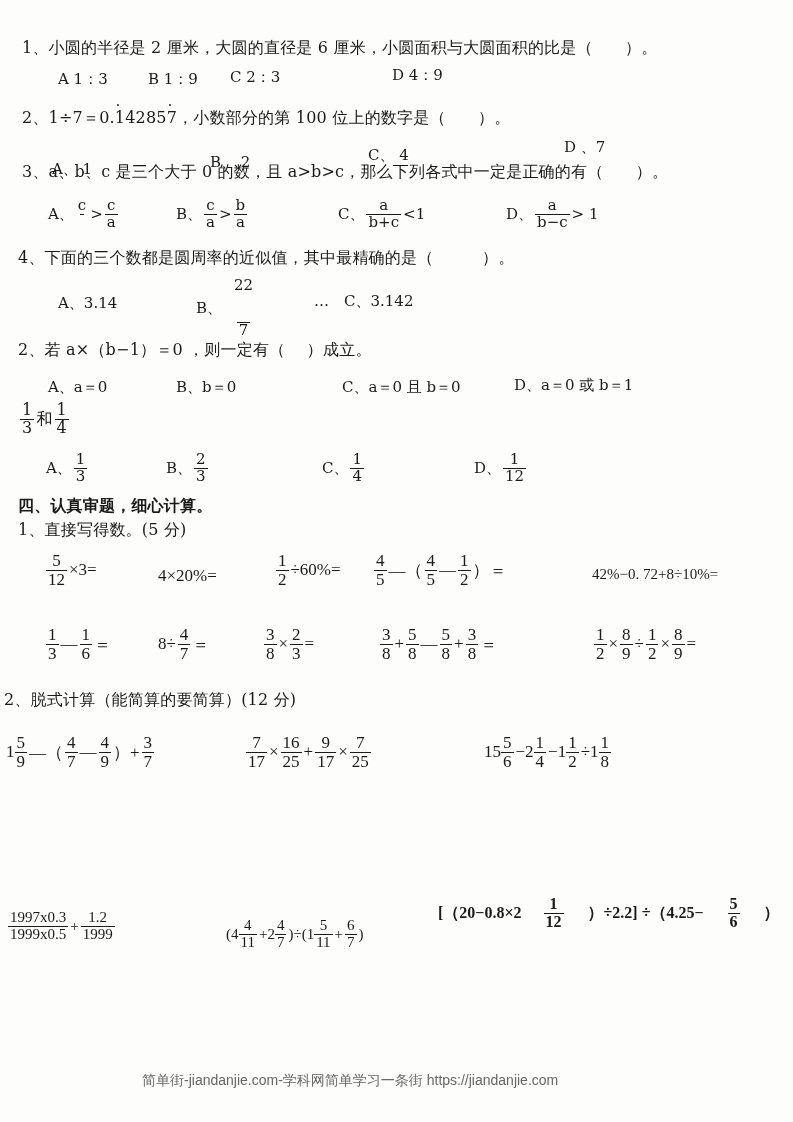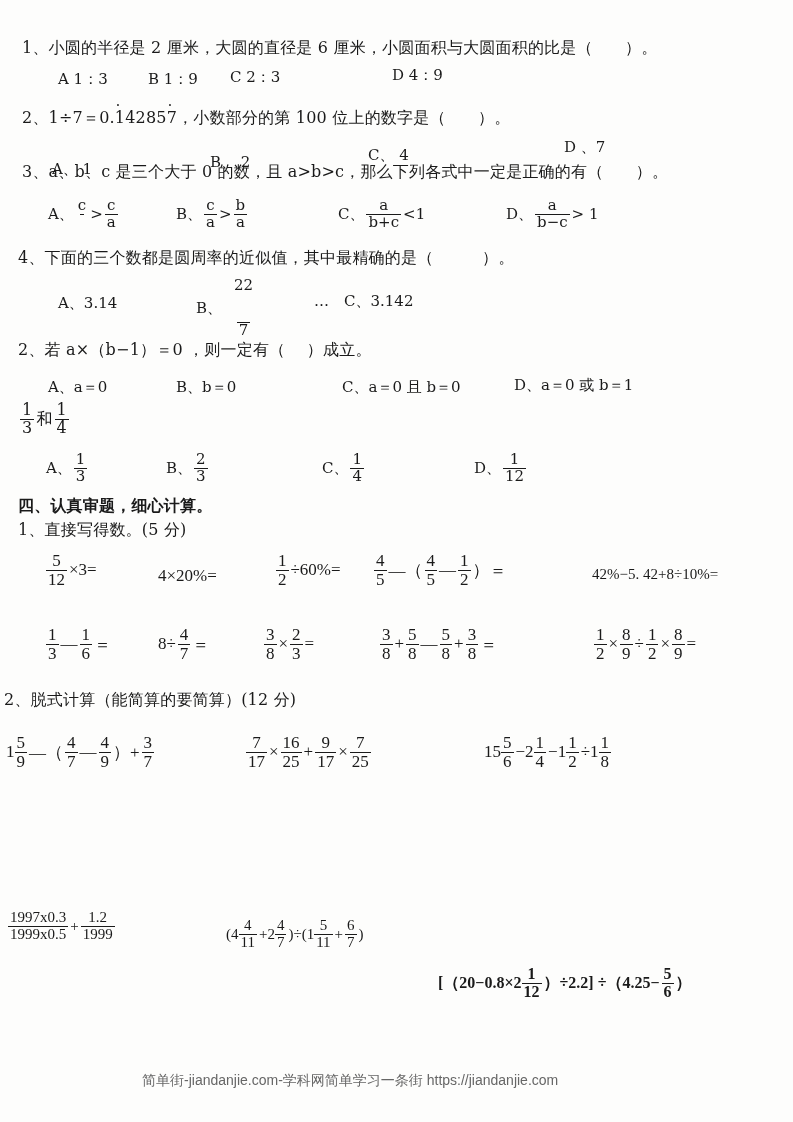--- a/index.html
+++ b/index.html
@@ -164,21 +164,21 @@
       <span class="n">4</span>
       <span class="d">5</span>
     </span>
   <span>—</span>
   <span class="frac">
       <span class="n">1</span>
       <span class="d">2</span>
     </span>
   <span>）＝</span>
 </div>
-<div class="abs math" style="left:592px;top:566px;font-size:15px;">42%−5. 42+8÷10%=</div>
+<div class="abs math" style="left:592px;top:566px;font-size:15px;">42%−0. 72+8÷10%=</div>
 
 <div class="abs math" style="left:44px;top:626px;display:flex;align-items:center;">
   <span class="frac">
       <span class="n">1</span>
       <span class="d">3</span>
     </span>
   <span>—</span>
   <span class="frac">
       <span class="n">1</span>
       <span class="d">6</span>
@@ -345,21 +345,21 @@
       <span class="n">5</span>
       <span class="d">11</span>
     </span>
   <span>+</span>
   <span class="frac">
       <span class="n">6</span>
       <span class="d">7</span>
     </span>
   <span>)</span>
 </div>
-<div class="abs math" style="left:438px;top:966px;display:flex;align-items:center;font-weight:bold;font-size:16px;">
+<div class="abs math" style="left:438px;top:896px;display:flex;align-items:center;font-weight:bold;font-size:16px;gap:22px;">
   <span>[（20−0.8×2</span>
   <span class="frac" style="margin-left:0;">
       <span class="n">1</span>
       <span class="d">12</span>
     </span>
   <span>）÷2.2] ÷（4.25−</span>
   <span class="frac">
       <span class="n">5</span>
       <span class="d">6</span>
     </span>

